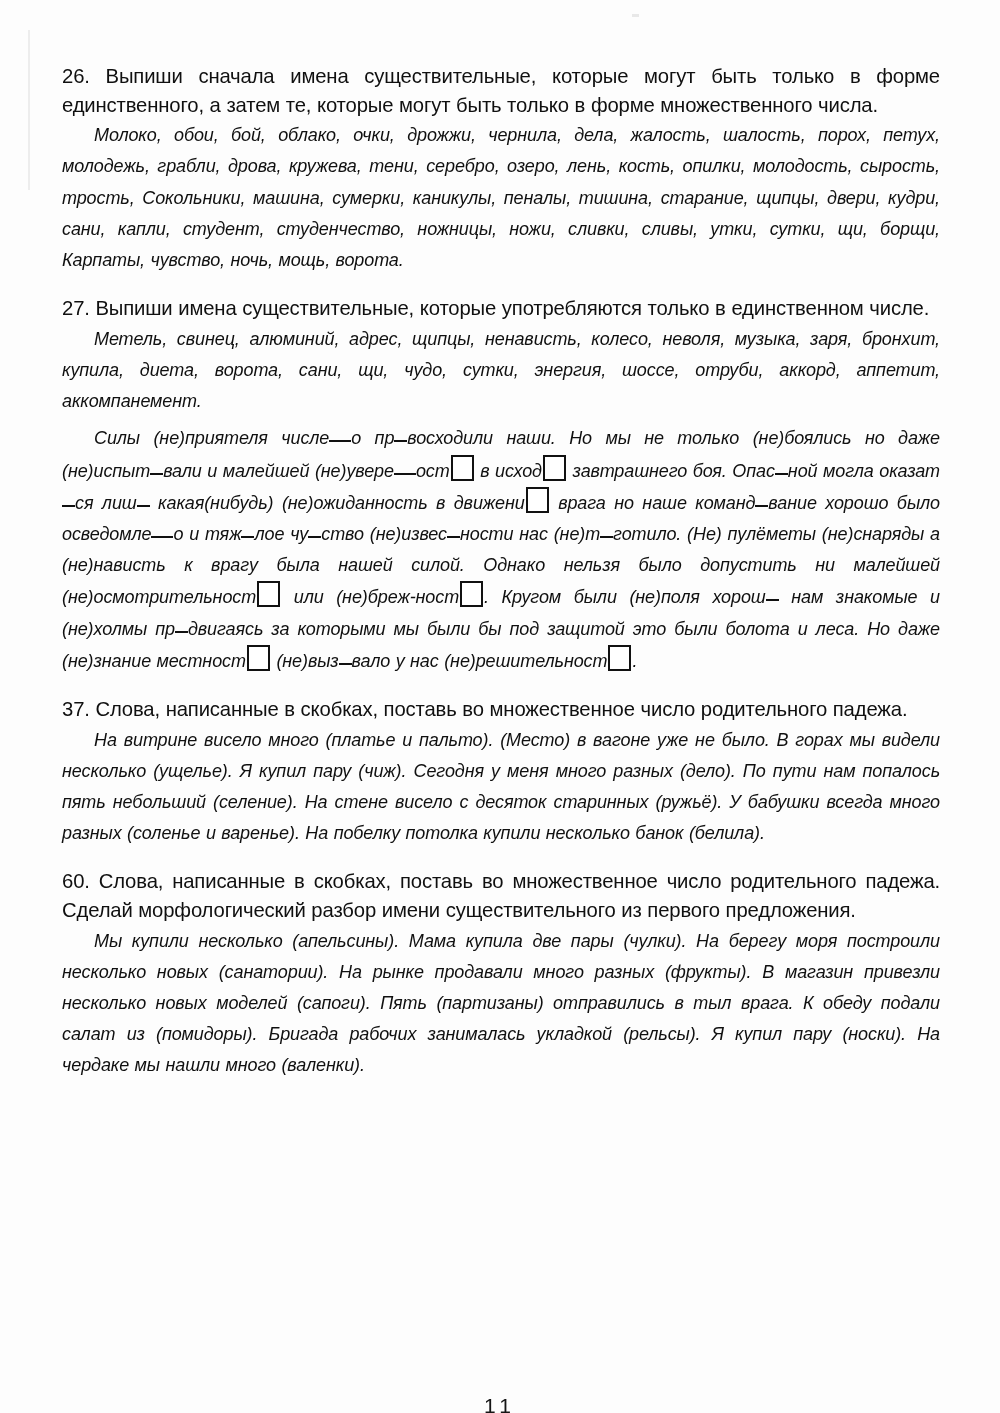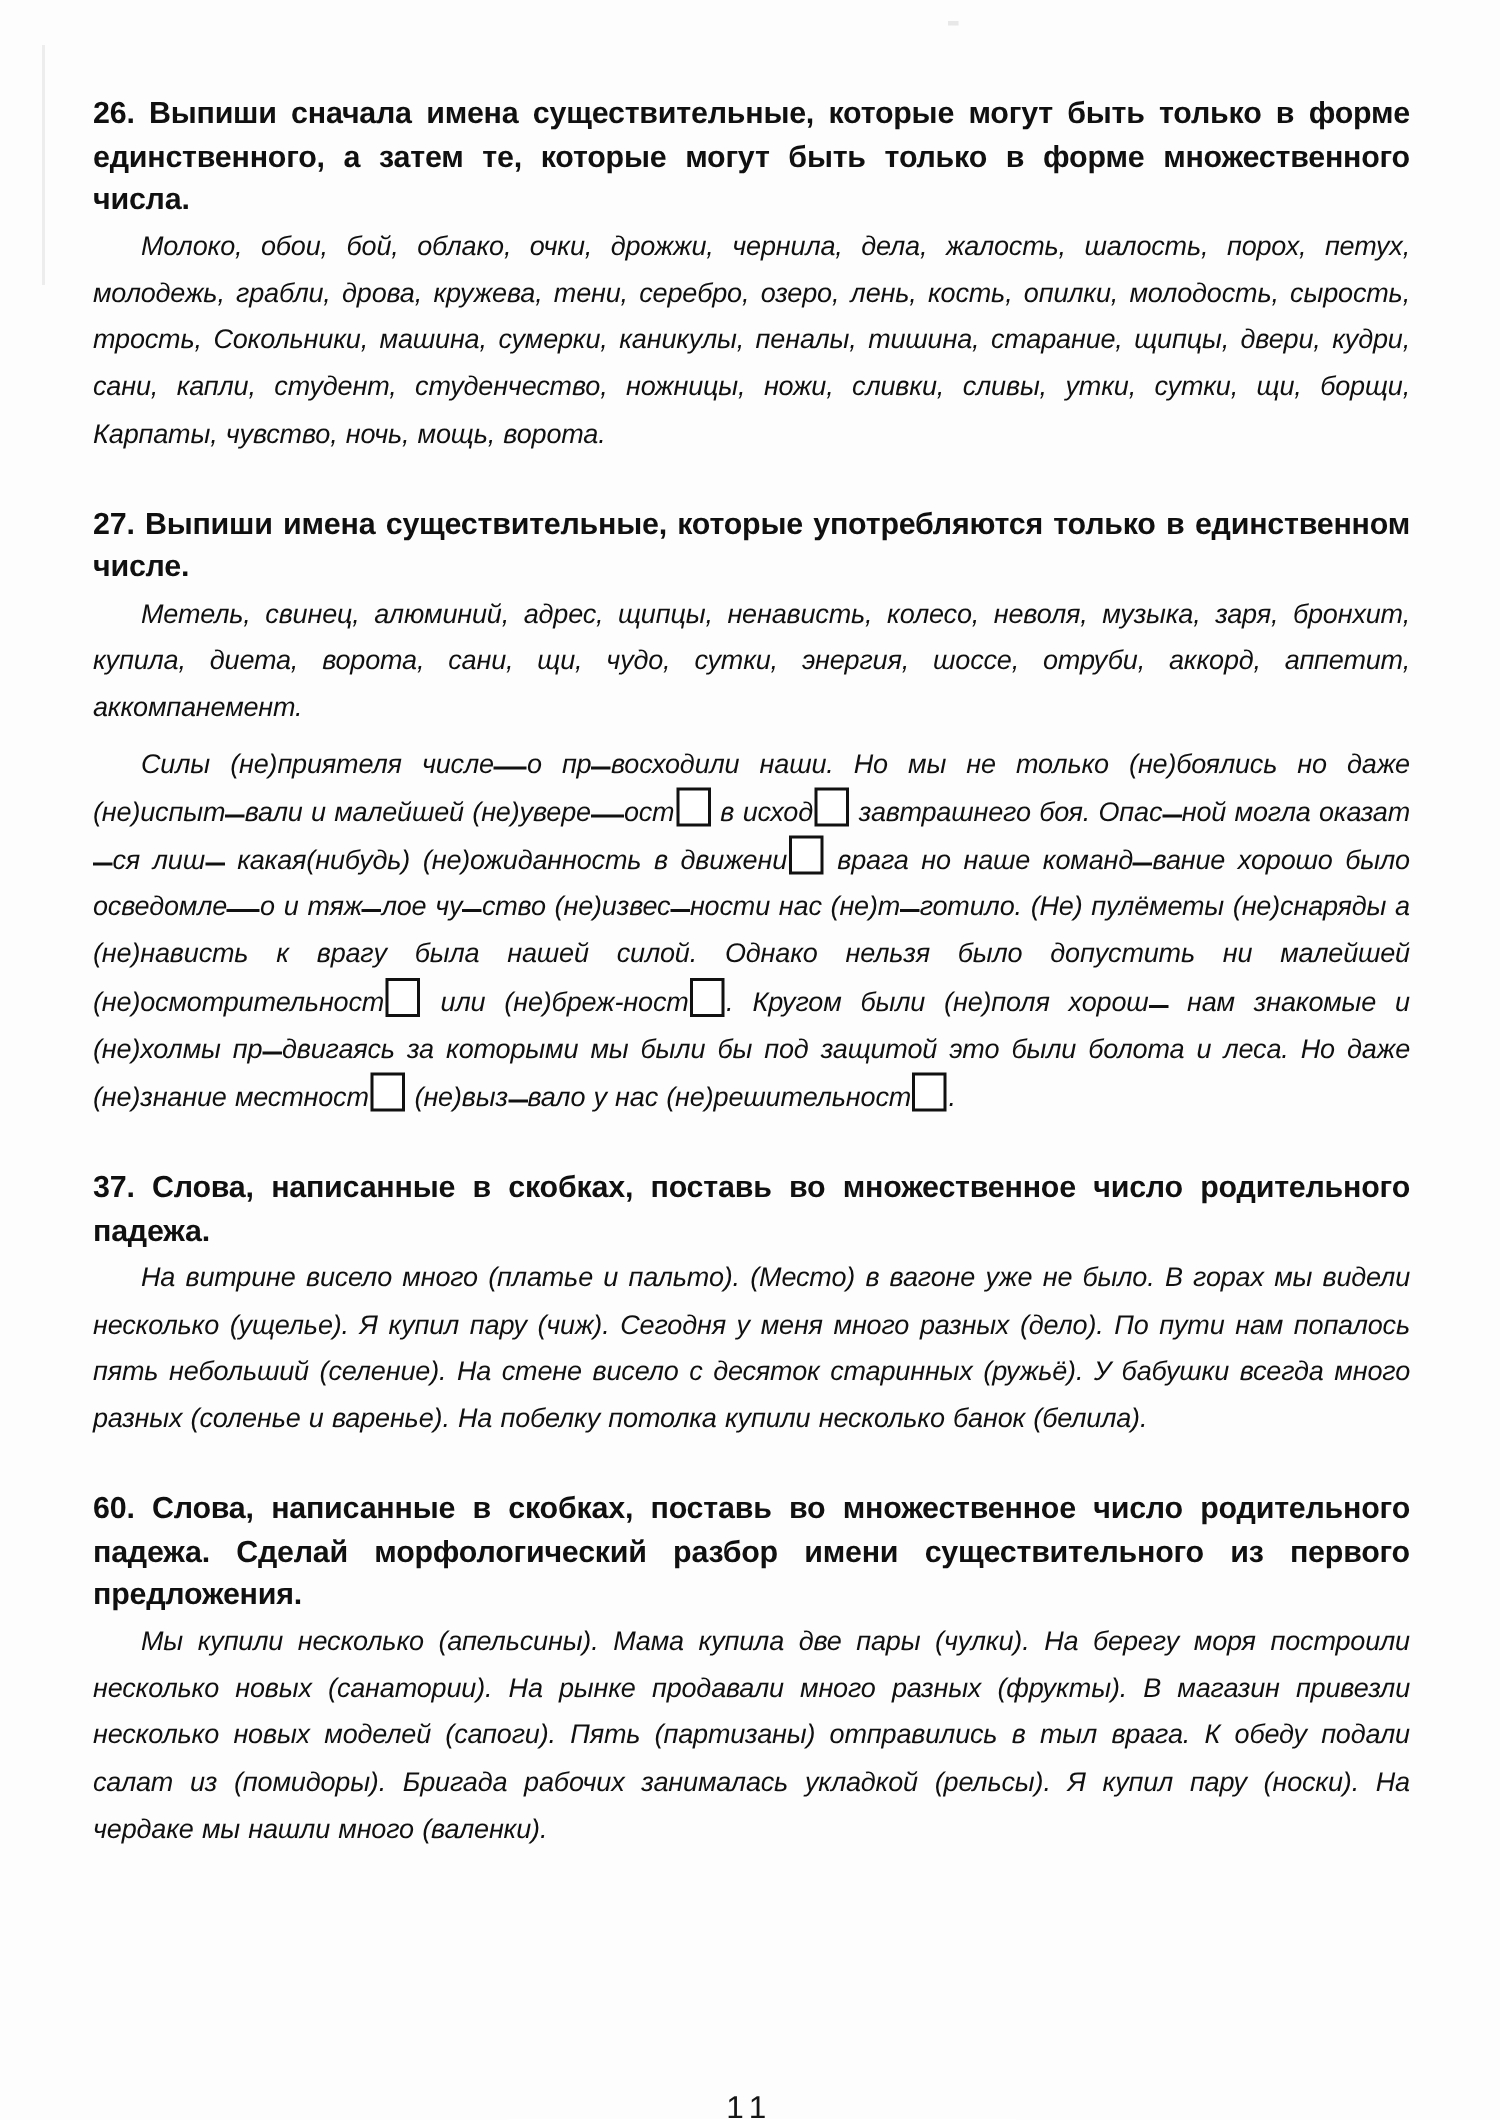--- a/index.html
+++ b/index.html
@@ -42,21 +42,21 @@
     left: 62px;
     top: 62px;
     width: 878px;
   }
 
   .exercise {
     margin-bottom: 3px;
   }
 
   .ex-heading {
-    font-weight: bold;
+    font-weight: normal;
     font-size: 20.3px;
     line-height: 28.6px;
     letter-spacing: -0.15px;
     text-align: justify;
     text-align-last: left;
     margin: 0 0 1px 0;
     word-spacing: 0.2px;
   }
 
   .ex-body {
@@ -69,21 +69,21 @@
     letter-spacing: -0.1px;
     word-spacing: 0.6px;
     font-style: italic;
   }
 
   .ex-26 { margin-bottom: 6px; }
   .ex-27 { margin-bottom: 6px; }
   .ex-28 { margin-bottom: 6px; }
   .ex-29 { margin-bottom: 6px; }
 
-  .gap-heading { margin-top: 31px; }
+  .gap-heading { margin-top: 18px; }
 
   
   .blank-line {
     display: inline-block;
     border-bottom: 2.5px solid #111;
     vertical-align: 2px;
   }
   .bl-s { width: 13px; }
   .bl-m { width: 22px; }
 

